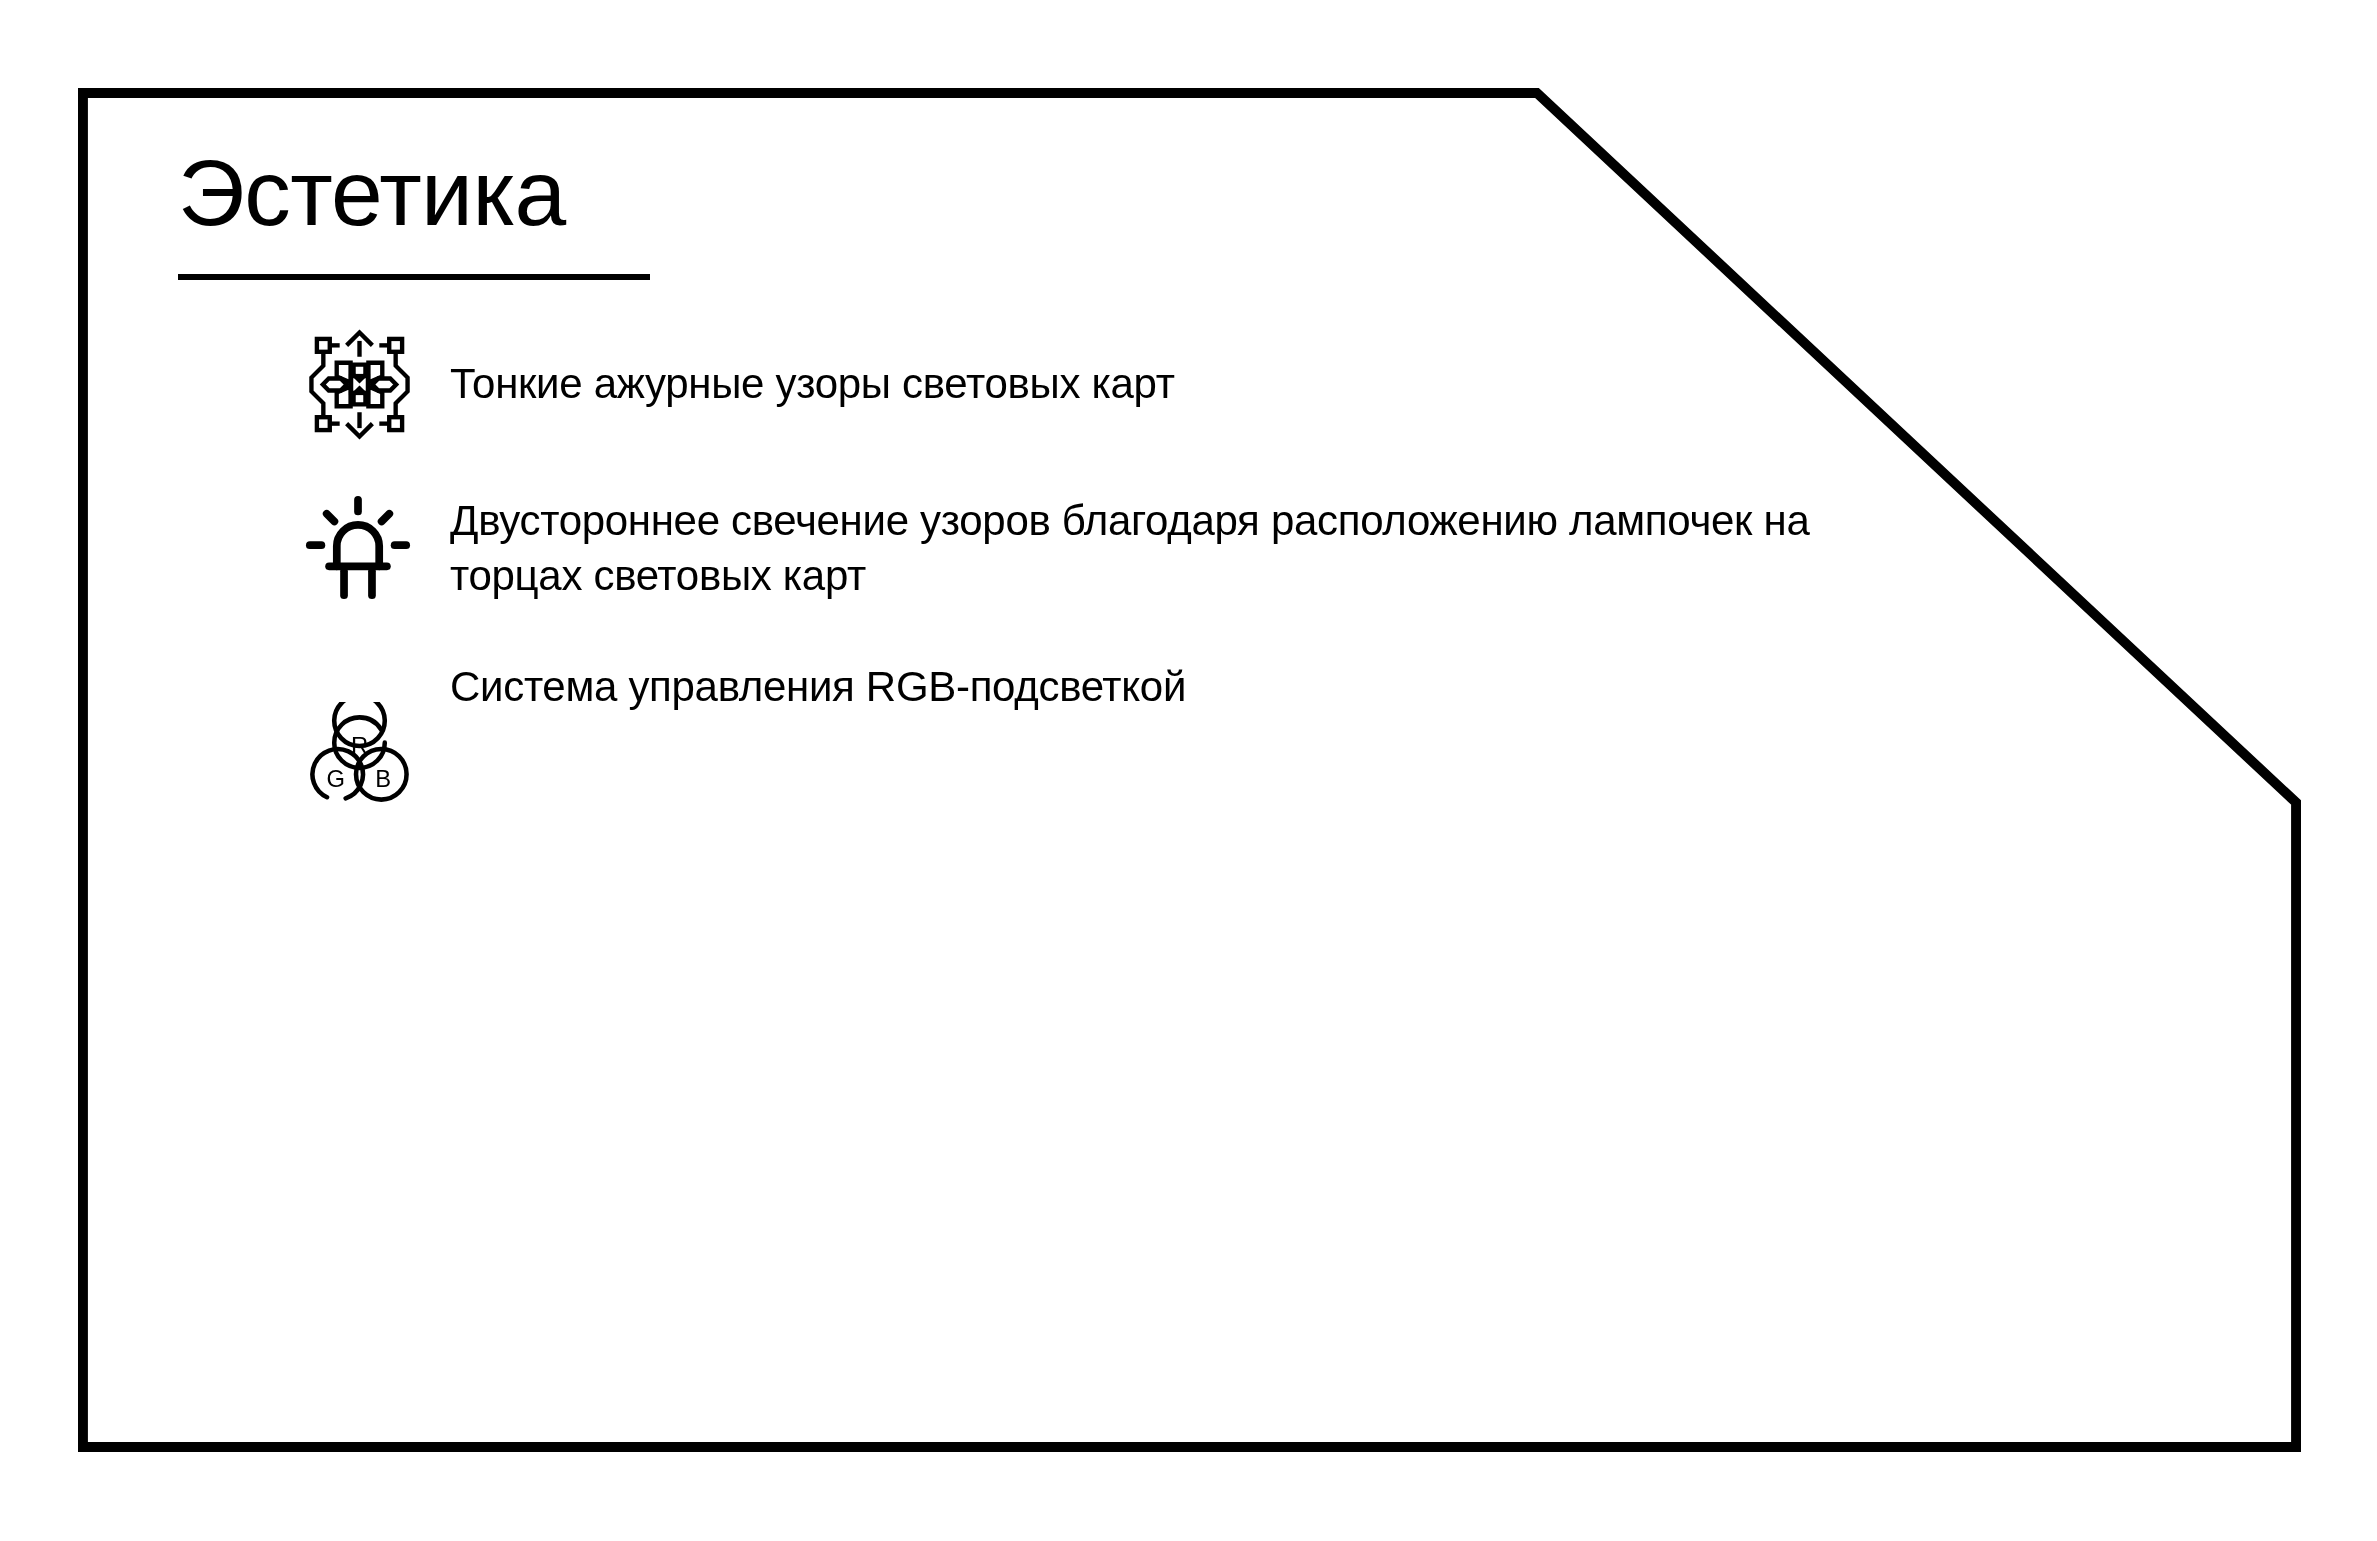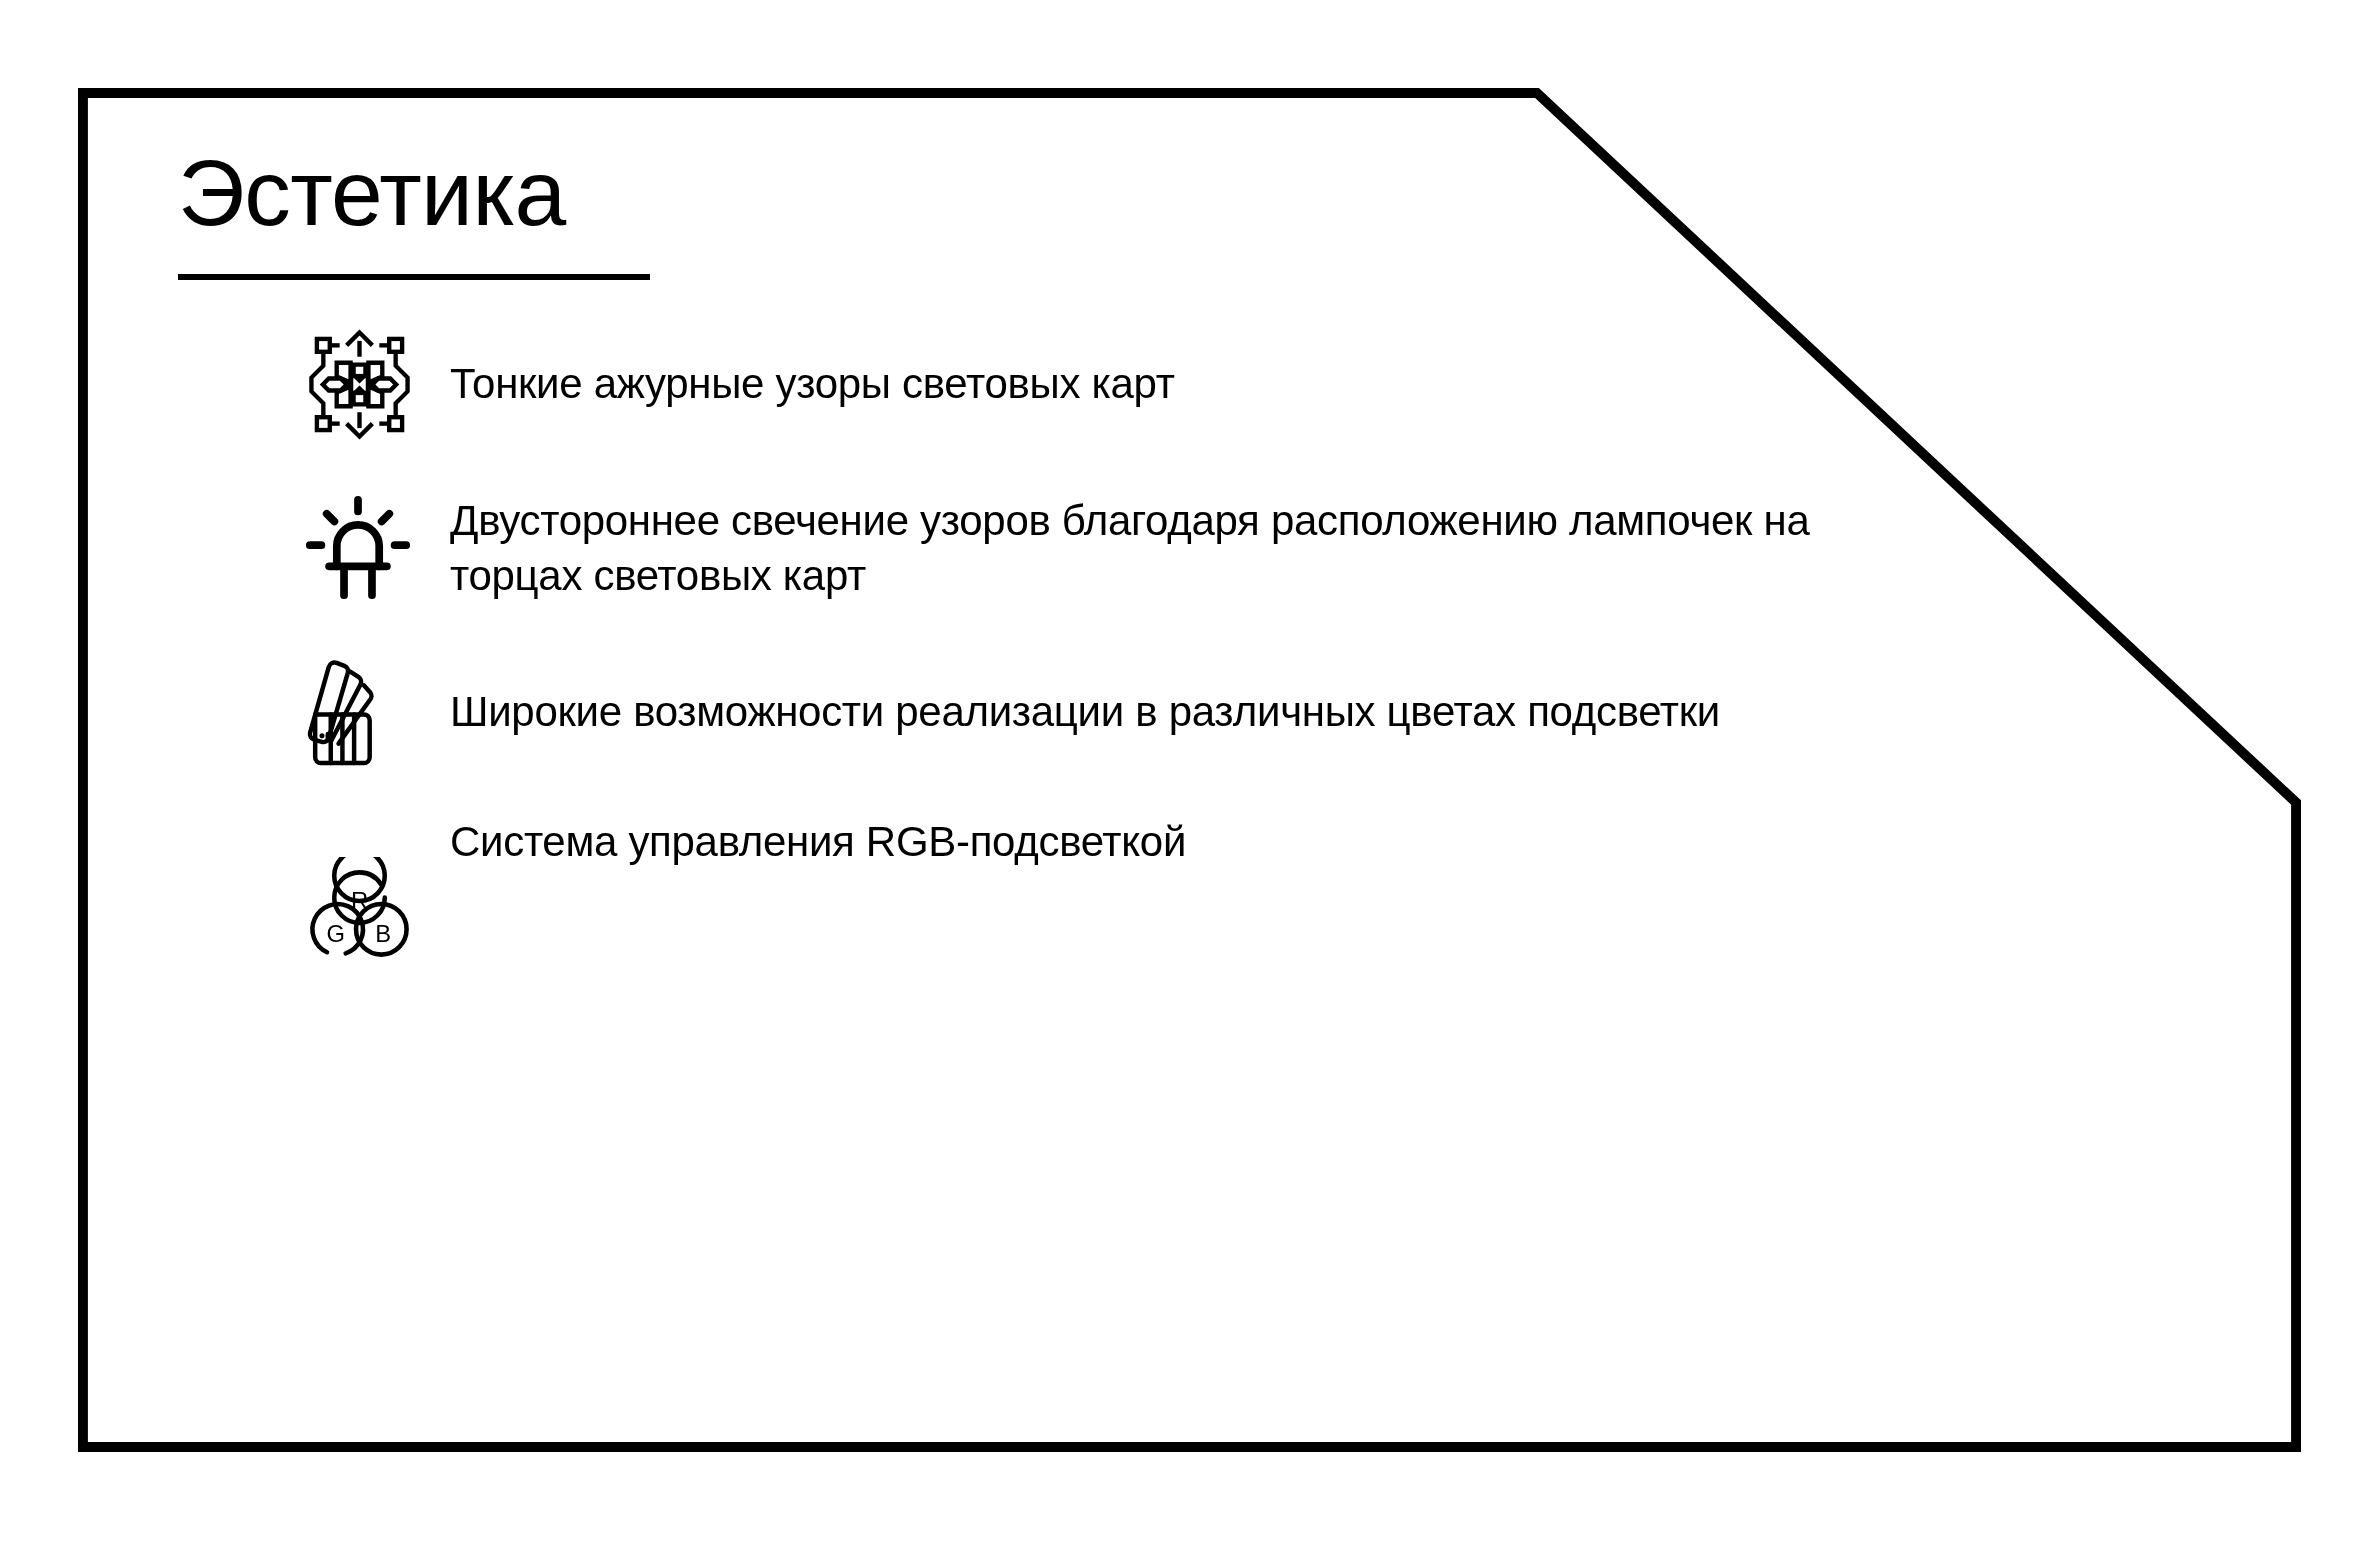--- a/index.html
+++ b/index.html
@@ -177,36 +177,20 @@
             <path d="M93 51 h12"></path>
             <path d="M33 73 V52 a22 22 0 0 1 44 0 v21"></path>
             <path d="M25 73 h60"></path>
             <path d="M40.5 78 v25"></path>
             <path d="M69.5 78 v25"></path>
           </svg>
         </div>
         <div class="feature-text two-line">Двустороннее свечение узоров благодаря расположению лампочек на торцах световых карт</div>
       </div>
 
-      <div class="feature-row row-palette">
-        <div class="feature-icon">
-          <svg width="106" height="109" viewBox="0 0 104 112" fill="none" stroke="#000" stroke-width="4.6" stroke-linecap="round" stroke-linejoin="round">
-            <path d="M30 5 l8 3 a6 6 0 0 1 3.6 7 L22 82 a6 6 0 0 1 -7.2 4.2 l-8 -2.4 a6 6 0 0 1 -4 -7.2 L22 9.2 A6 6 0 0 1 30 5 z"></path>
-            <path d="M44 14 l8.4 5.4 a6 6 0 0 1 2 8 L24 86"></path>
-            <path d="M58 28 l6.4 7.2 a6 6 0 0 1 -0.4 8.2 L32 88"></path>
-            <path d="M8 58 h50 a6 6 0 0 1 6 6 v38 a6 6 0 0 1 -6 6 H14 a6 6 0 0 1 -6 -6 z"></path>
-            <path d="M24 58 v50"></path>
-            <path d="M36 58 v50"></path>
-            <path d="M48 58 v50"></path>
-            <circle cx="15" cy="80" r="2.6" fill="#000" stroke="none"></circle>
-            <path d="M21 78 v6"></path>
-          </svg>
-        </div>
-        <div class="feature-text two-line">Широкие возможности реализации в различных цветах подсветки</div>
-      </div>
 
       <div class="feature-row row-rgb">
         <div class="feature-icon">
           <svg width="109" height="109" viewBox="0 0 110 110" fill="none" stroke="#000" stroke-width="4.6" stroke-linecap="round">
             <path d="M73.5 26.5 A25.5 25.5 0 1 0 36.5 26.5 A25.5 25.5 0 0 0 73.5 26.5" transform="translate(0,10)"></path>
             <circle cx="55" cy="41" r="25.5" stroke-dasharray="145 15"></circle>
             <circle cx="33" cy="73" r="25.5" stroke-dasharray="140 20" transform="rotate(115 33 73)"></circle>
             <circle cx="77" cy="73" r="25.5"></circle>
             <text x="55" y="52" font-family="Liberation Sans, sans-serif" font-size="24" text-anchor="middle" fill="#000" stroke="none">R</text>
             <text x="31" y="86" font-family="Liberation Sans, sans-serif" font-size="24" text-anchor="middle" fill="#000" stroke="none">G</text>

